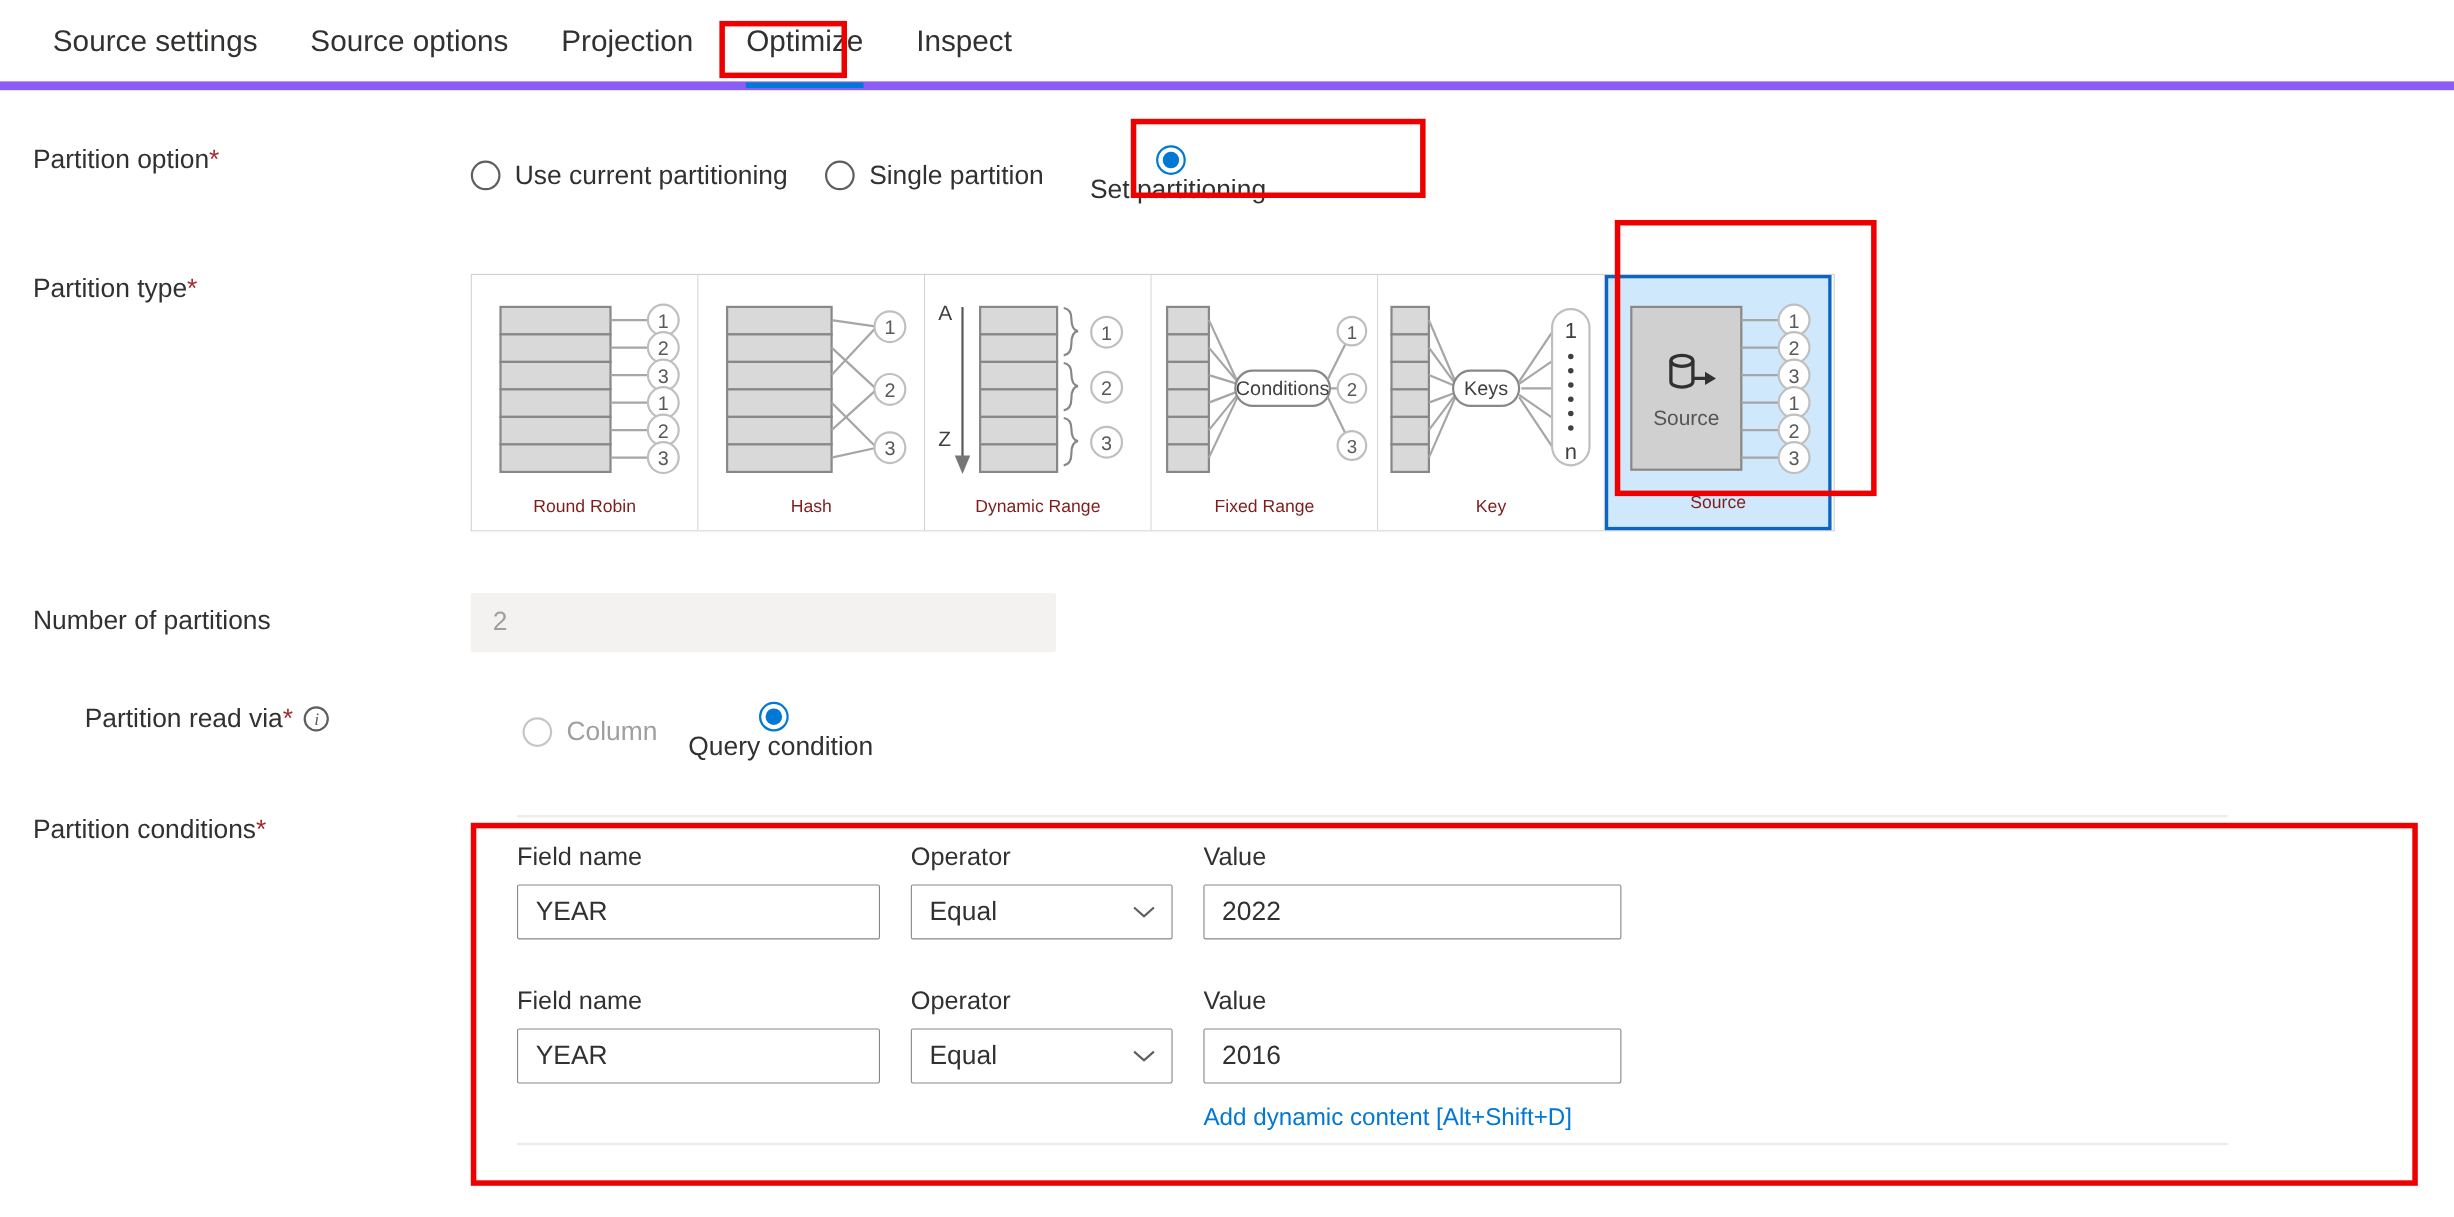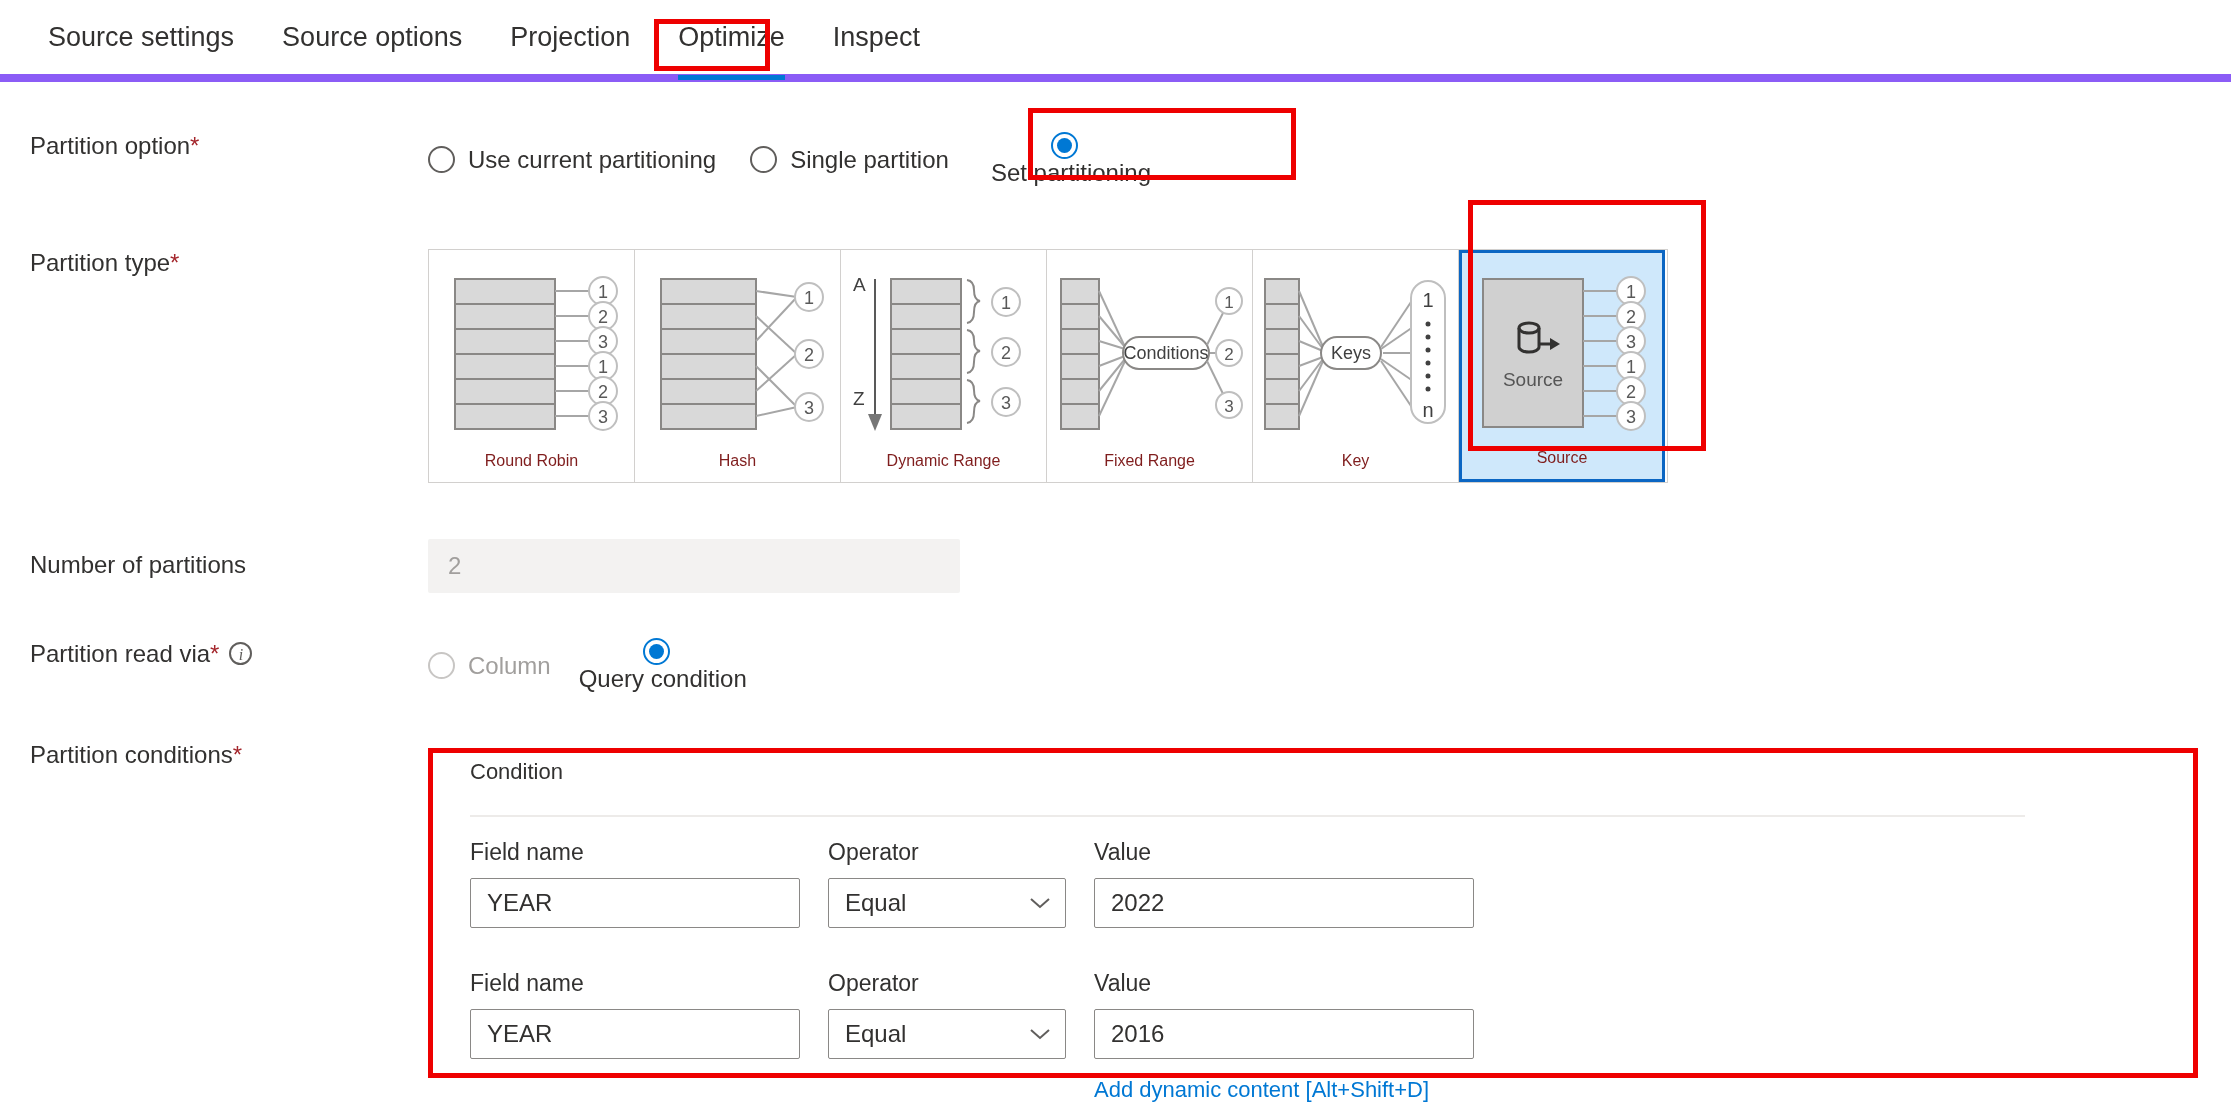--- a/index.html
+++ b/index.html
@@ -530,42 +530,41 @@
 
   <div class="row" style="margin-top:56px;">
     <div class="label" style="padding-top:12px;">
       <span>Number of partitions</span>
     </div>
     <div class="num-input">
       <span>2</span>
     </div>
   </div>
 
-  <div class="row" style="margin-top:45px;">
+  <div class="row" style="margin-top:45px;margin-left:47px;">
     <div class="label" style="padding-top:2px;">
       <span>Partition read via</span><span class="req">*</span><span class="info-icon">i</span>
     </div>
     <div class="radio-group">
       <div class="radio-item disabled" style="margin-right:28px;">
         <span class="radio-circle"></span>
         <span class="radio-label">Column</span>
       </div>
       <div class="radio-item checked">
         <span class="radio-circle"></span>
         <span class="radio-label">Query condition</span>
       </div>
     </div>
   </div>
 
   <div class="row" style="margin-top:48px;">
     <div class="label">
       <span>Partition conditions</span><span class="req">*</span>
     </div>
     <div class="cond-block">
-      <div class="cond-header" style="margin-left:42px;margin-top:18px;">Condition</div>
       <div class="cond-divider" style="margin-left:42px;"></div>
 
       <div class="cond-row">
         <div class="cond-col">
           <div class="cond-col-label">Field name</div>
           <div class="txtfield f-field">
             <span>YEAR</span>
           </div>
         </div>
         <div class="cond-col">

